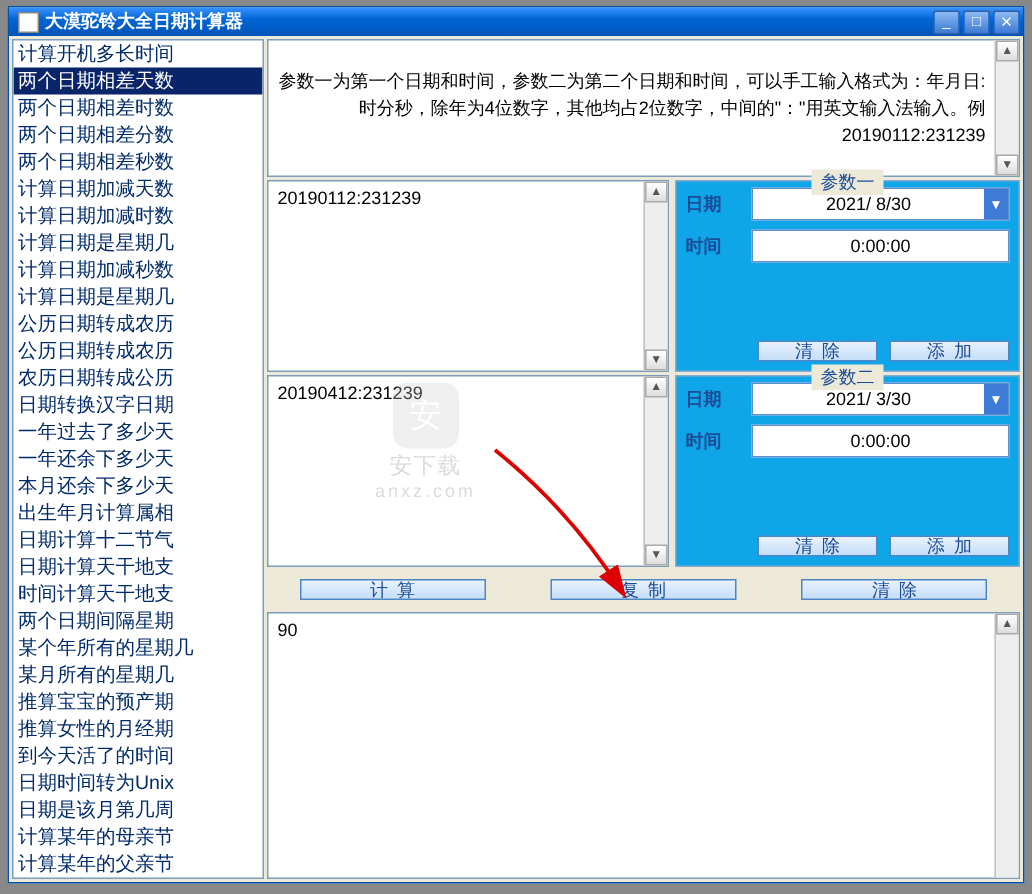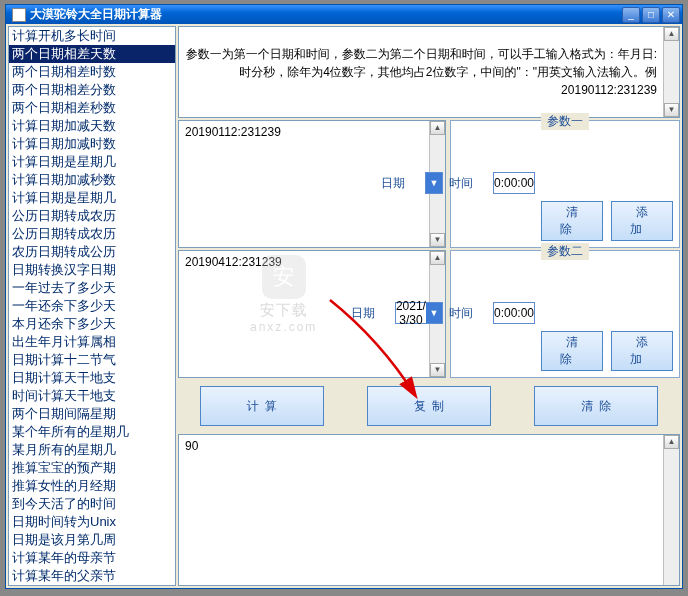--- a/index.html
+++ b/index.html
@@ -18,29 +18,29 @@
 .fn-item.selected { background: #0a246a; color: #fff; }
 .right { flex: 1; display: flex; flex-direction: column; gap: 2px; }
 .instruction-wrap { height: 92px; display: flex; border: 1px solid #7b9ebd; background: #fff; }
 .instruction { flex: 1; padding: 18px 6px; line-height: 18px; color: #000; text-align: right; }
 .scrollbar-v { width: 16px; background: #eee; border-left: 1px solid #c0c0c0; display: flex; flex-direction: column; }
 .sb-btn { height: 14px; background: linear-gradient(#fff,#ddd); border: 1px solid #aaa; font-size: 8px; text-align: center; color: #555; line-height: 12px; }
 .sb-track { flex: 1; }
 .params-row { height: 128px; display: flex; gap: 4px; }
 .param-text-wrap { flex: 1; display: flex; border: 1px solid #7b9ebd; background: #fff; }
 .param-text { flex: 1; padding: 4px 6px; }
-.param-group { width: 230px; border: 1px solid #8aa7cc; background: #ffffff; padding: 4px 6px 6px; display: flex; gap: 6px; position: relative; justify-content: flex-end; }
+.param-group { width: 230px; border: 1px solid #8aa7cc; background: #0ea5e9; padding: 4px 6px 6px; display: flex; flex-direction: column; gap: 6px; position: relative; justify-content: flex-end; }
 .pg-title { position: absolute; top: -8px; left: 50%; transform: translateX(-50%); background: #ece9d8; padding: 0 6px; color: #1b4c96; }
 .pg-row { display: flex; align-items: center; gap: 8px; }
-.pg-label { width: 36px; color: #1b4c96; }
+.pg-label { width: 36px; color: #1b4c96; font-weight: bold; }
 .pg-field { flex: 1; height: 22px; border: 1px solid #5b8dd0; background: #fff; display: flex; align-items: center; }
 .pg-value { flex: 1; text-align: center; }
 .pg-dd { width: 16px; height: 100%; background: #3d7bd6; color: #fff; font-size: 9px; display: flex; align-items: center; justify-content: center; }
 .pg-btns { display: flex; gap: 8px; justify-content: flex-end; margin-top: auto; }
-.btn { height: 40px; padding: 0 18px; background: linear-gradient(#e9f2fe,#c5def8); border: 1px solid #4c85c8; color: #1b4c96; cursor: pointer; display: flex; align-items: center; justify-content: center; letter-spacing: 6px; text-indent: 6px; }
+.btn { height: 14px; padding: 0 18px; background: linear-gradient(#e9f2fe,#c5def8); border: 1px solid #4c85c8; color: #1b4c96; cursor: pointer; display: flex; align-items: center; justify-content: center; letter-spacing: 6px; text-indent: 6px; }
 .action-row { display: flex; justify-content: space-around; padding: 6px 20px; gap: 40px; }
 .action-row .btn { padding: 0 40px; }
 .result-wrap { flex: 1; display: flex; border: 1px solid #7b9ebd; background: #fff; }
 .result { flex: 1; padding: 4px 6px; }
 .arrow { position: absolute; left: 320px; top: 290px; pointer-events: none; }
 .watermark { position: absolute; left: 250px; top: 255px; pointer-events: none; opacity: 0.3; display: flex; flex-direction: column; align-items: center; color: #888; font-family: Arial; }
 .wm-icon { width: 44px; height: 44px; background: #ccc; border-radius: 10px; display: flex; align-items: center; justify-content: center; font-size: 22px; color: #fff; }
 .wm-text { font-size: 15px; letter-spacing: 1px; margin-top: 2px; }
 .wm-sub { font-size: 12px; letter-spacing: 2px; }
 </style>
@@ -114,20 +114,21 @@
                 <div class="sb-btn">▲</div>
                 <div class="sb-track"></div>
                 <div class="sb-btn">▼</div>
               </div>
           </div>
           <div class="param-group">
             <div class="pg-title">参数一</div>
             <div class="pg-row">
               <div class="pg-label">日期</div>
               <div class="pg-field">
+                <div class="pg-value">2021/ 8/30</div>
                 <div class="pg-dd">▼</div>
               </div>
             </div>
             <div class="pg-row">
               <div class="pg-label">时间</div>
               <div class="pg-field">
                 <div class="pg-value">0:00:00</div>
               </div>
             </div>
             <div class="pg-btns">

